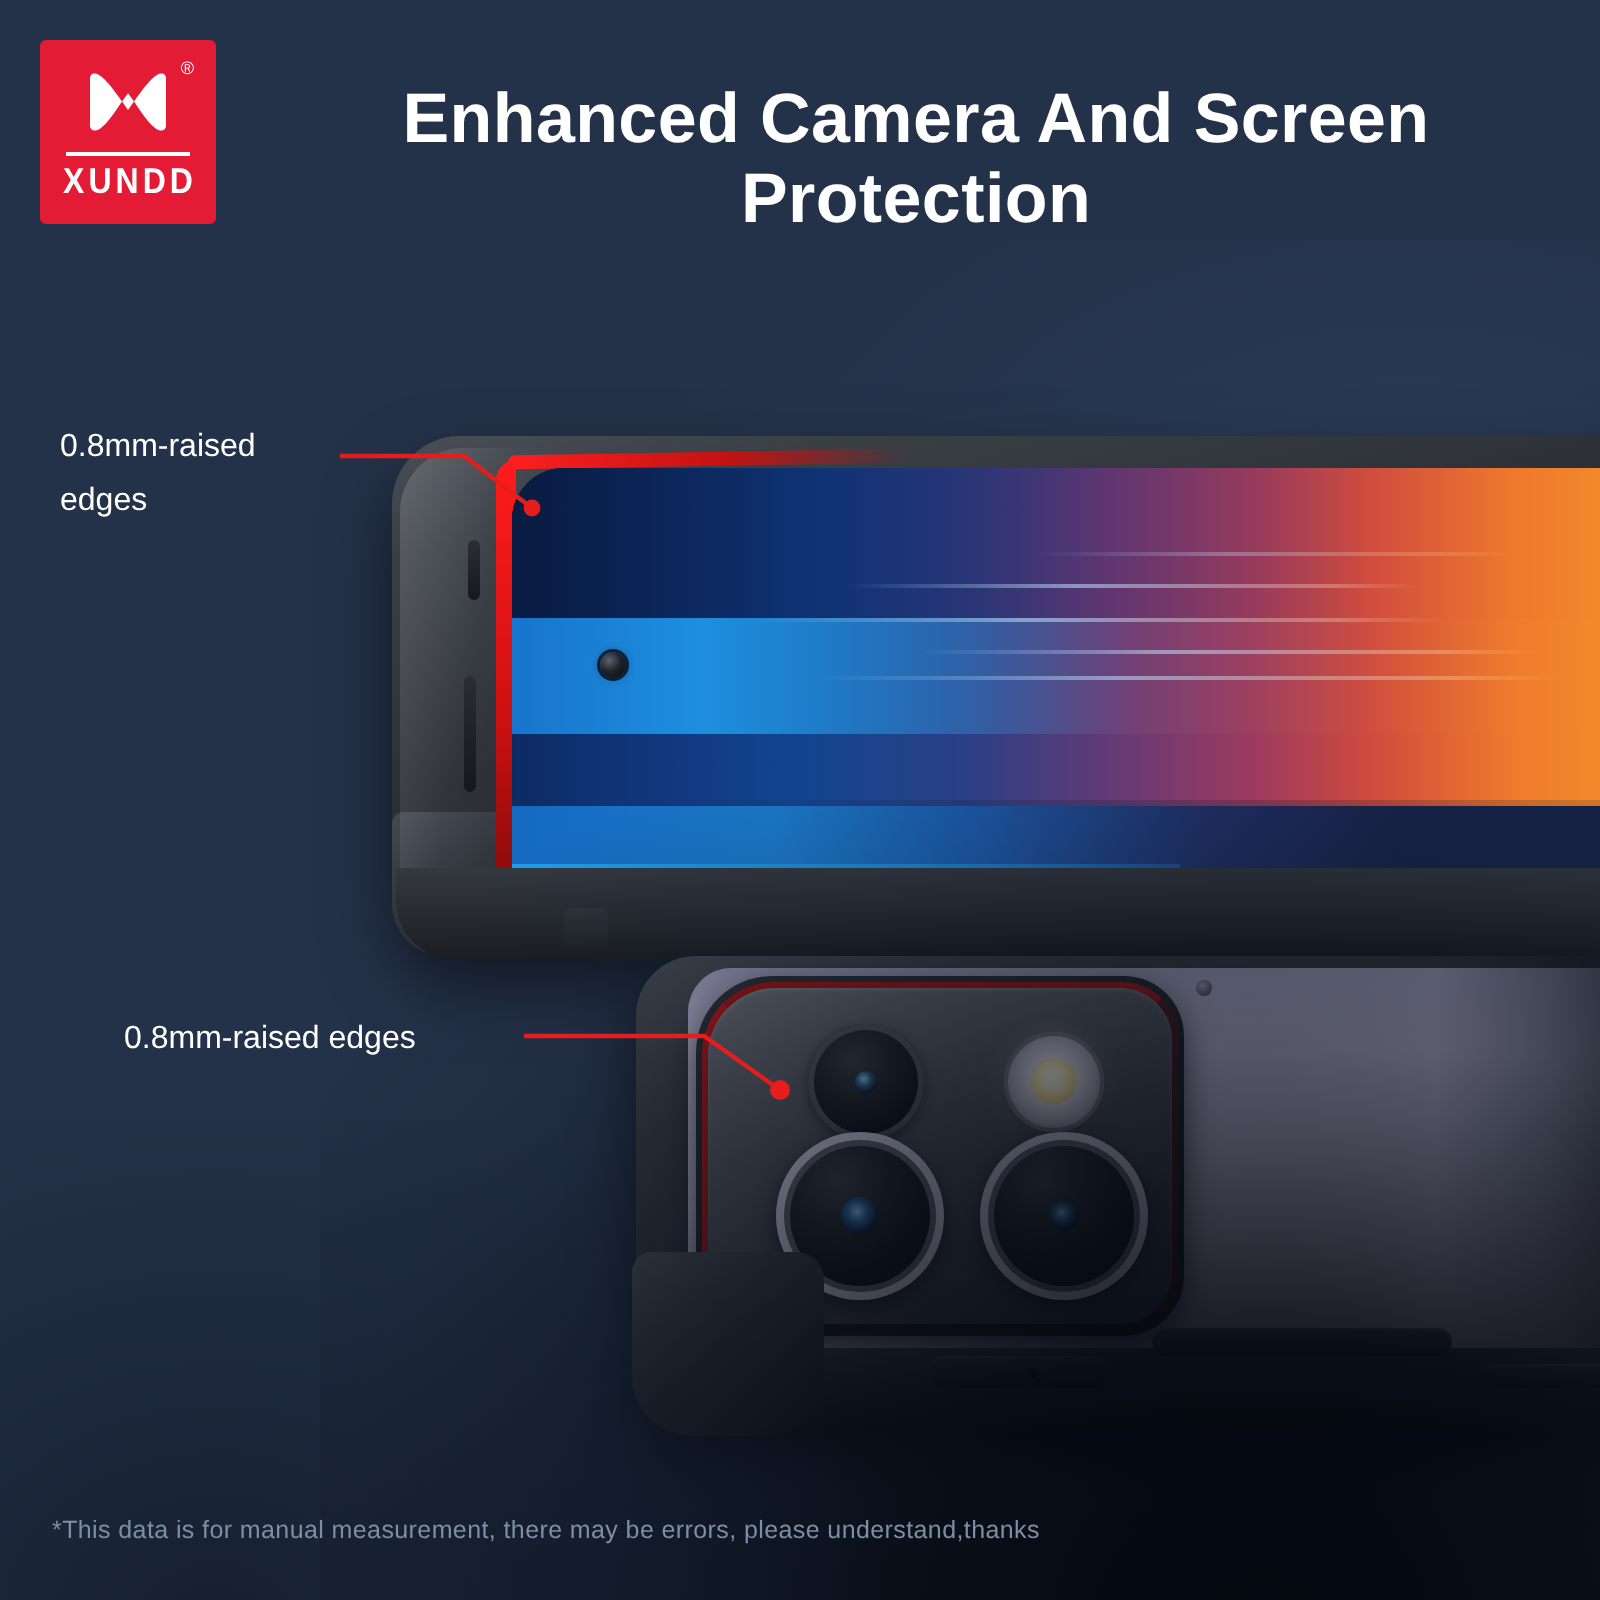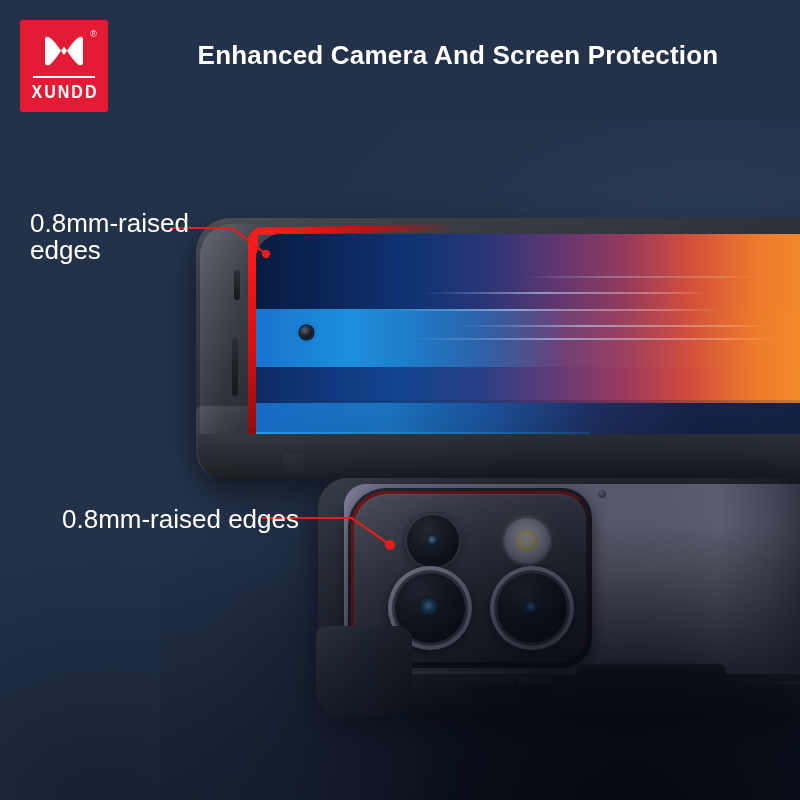--- a/index.html
+++ b/index.html
@@ -101,40 +101,40 @@
     margin-left: 2px;
   }
 
   .headline {
     position: absolute;
     left: 128px;
     top: 40px;
     width: 660px;
     text-align: center;
     color: #ffffff;
-    font-size: 26px;
+    font-size: 35px;
     font-weight: bold;
     letter-spacing: 0.2px;
   }
   .subheadline {
     position: absolute;
     left: 128px;
     top: 84px;
     width: 660px;
     text-align: center;
     color: #eef2f7;
     font-size: 18.5px;
     font-weight: normal;
   }
 
   
   .anno {
     position: absolute;
     color: #ffffff;
-    font-size: 26px;
+    font-size: 16px;
     line-height: 27px;
     white-space: pre-line;
   }
   .anno-1 { left: 30px; top: 210px; }
   .anno-2 { left: 62px; top: 506px; }
 
   svg.leaders {
     position: absolute;
     inset: 0;
     width: 800px;
@@ -520,14 +520,15 @@
     <div class="logo-rule"></div>
     <div class="logo-word">XUNDD</div>
   </div>
 
   <div class="headline">Enhanced Camera And Screen Protection</div>
 
   <div class="anno anno-1">0.8mm-raised
 edges</div>
   <div class="anno anno-2">0.8mm-raised edges</div>
 
+  <div class="footer-note">*This data is for manual measurement, there may be errors, please understand,thanks</div>
 
 </div>
 
 </body></html>

